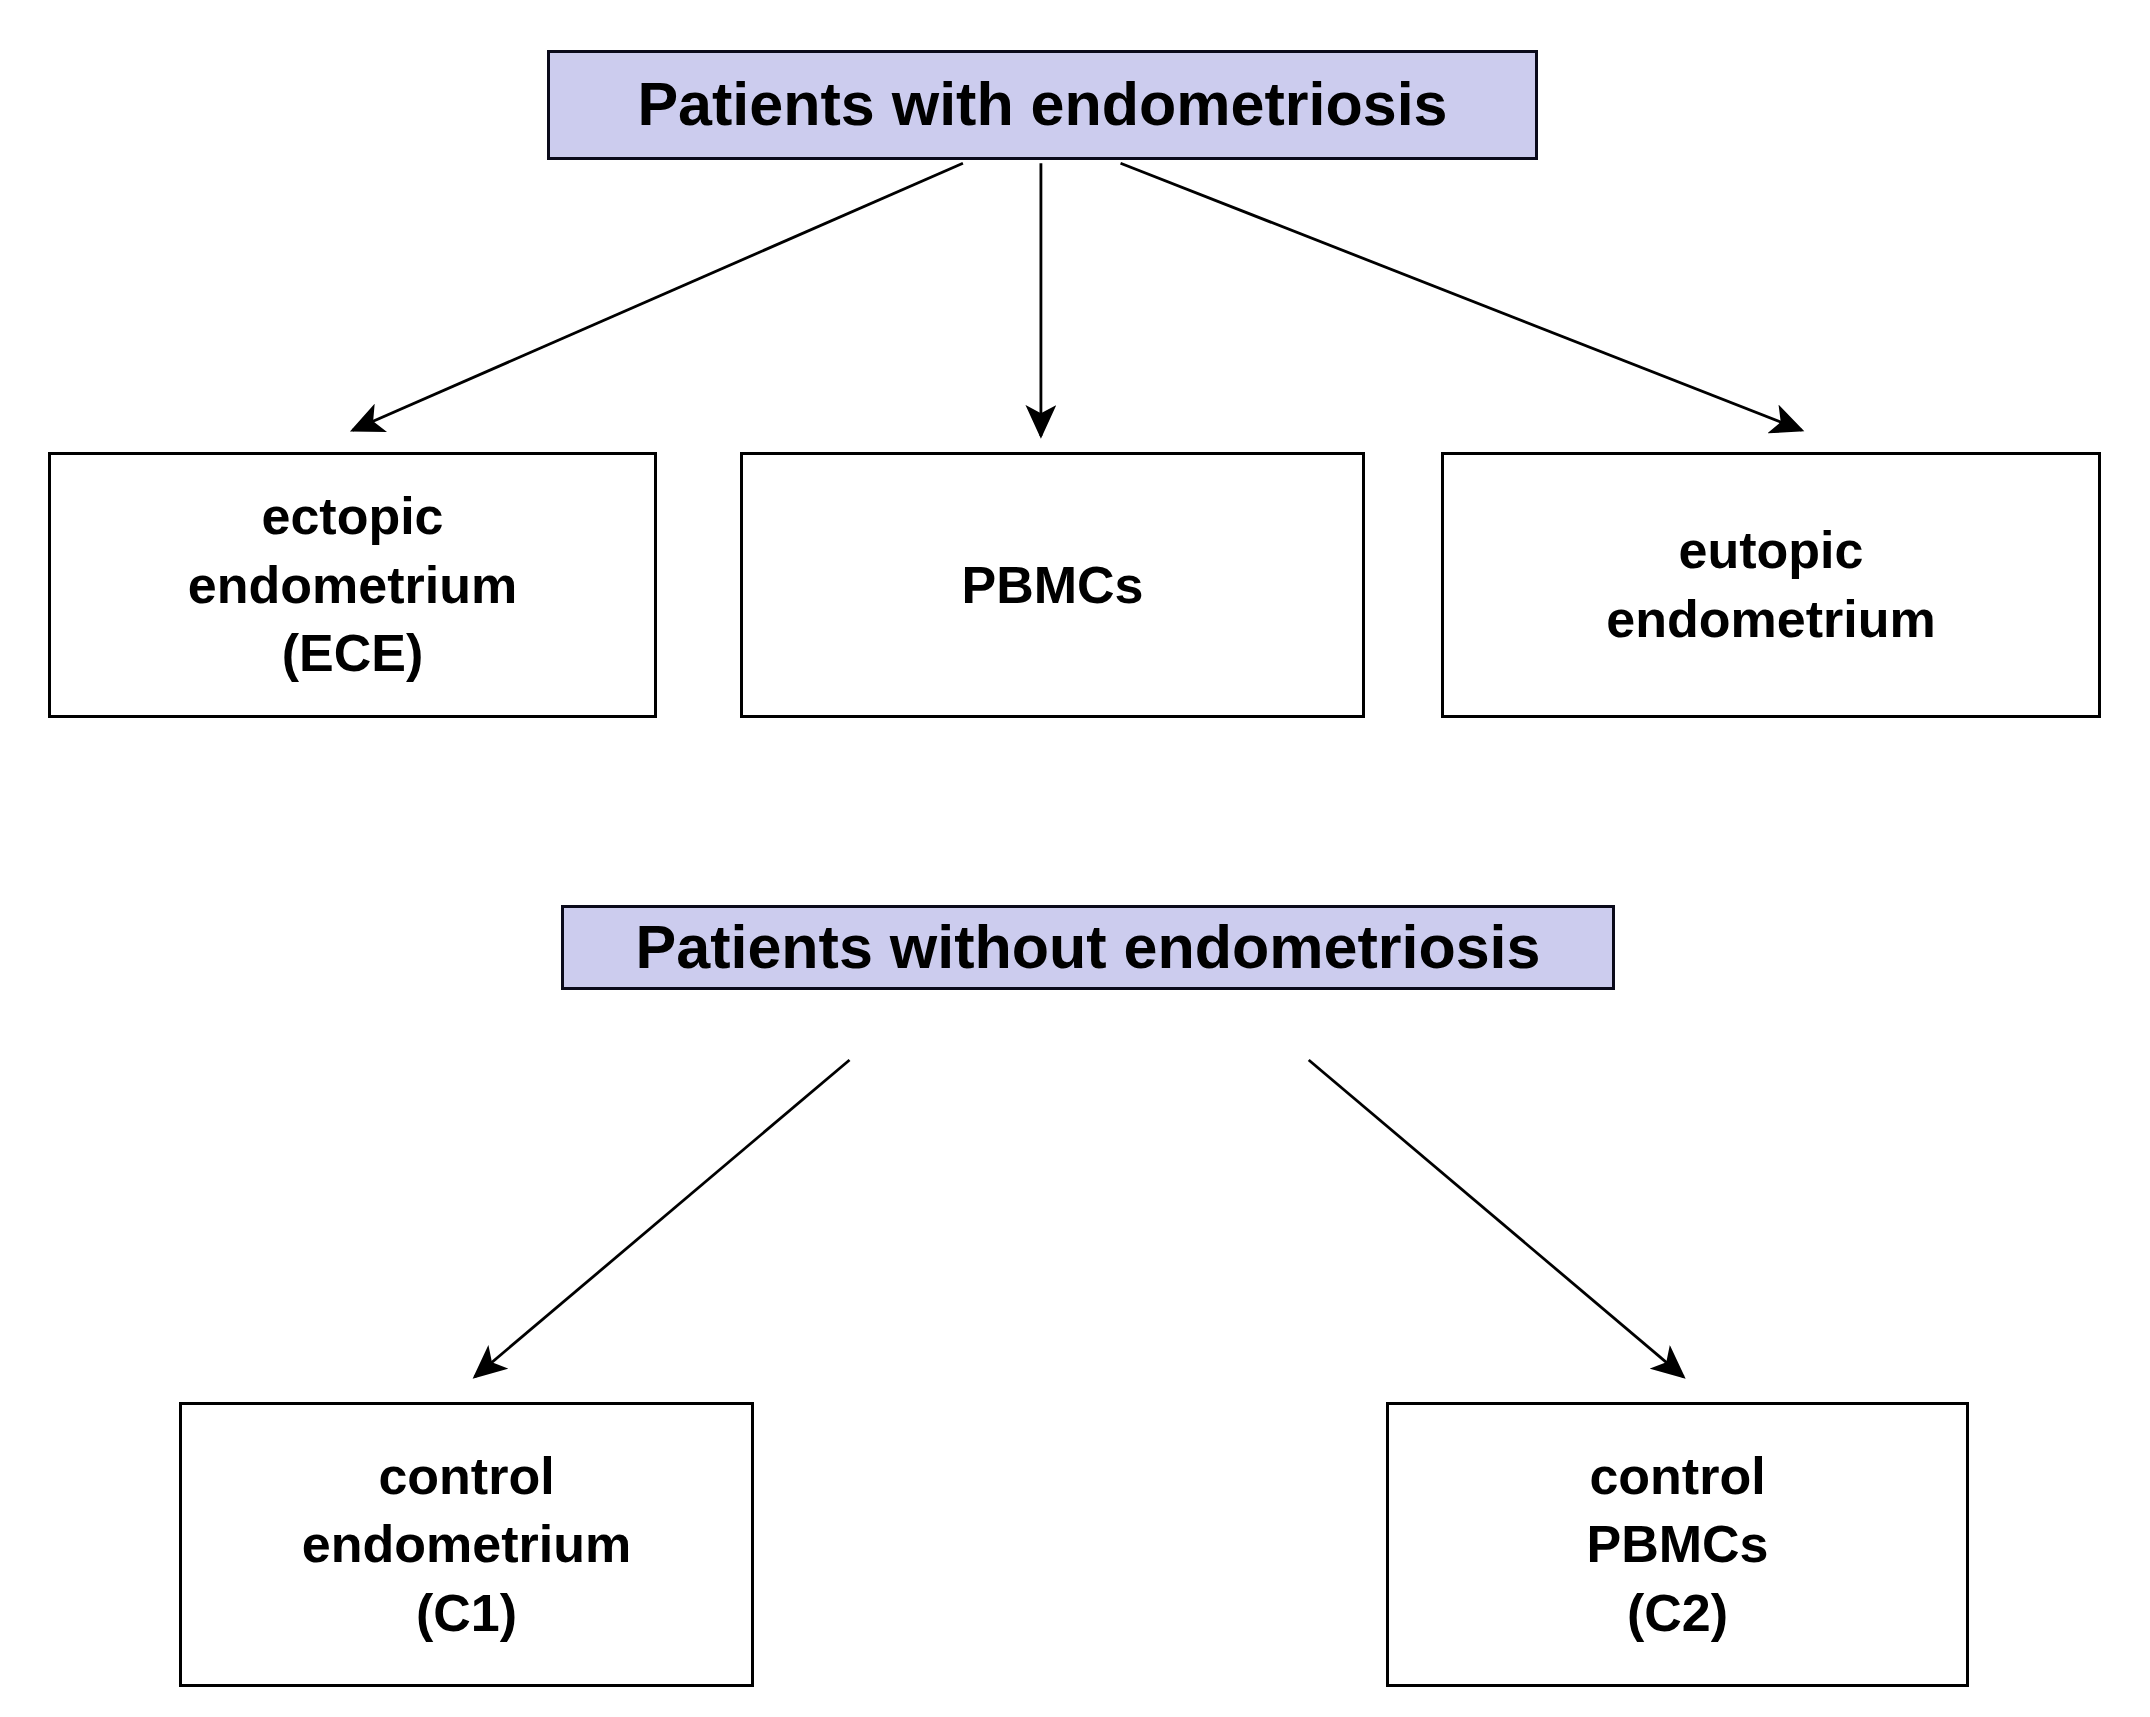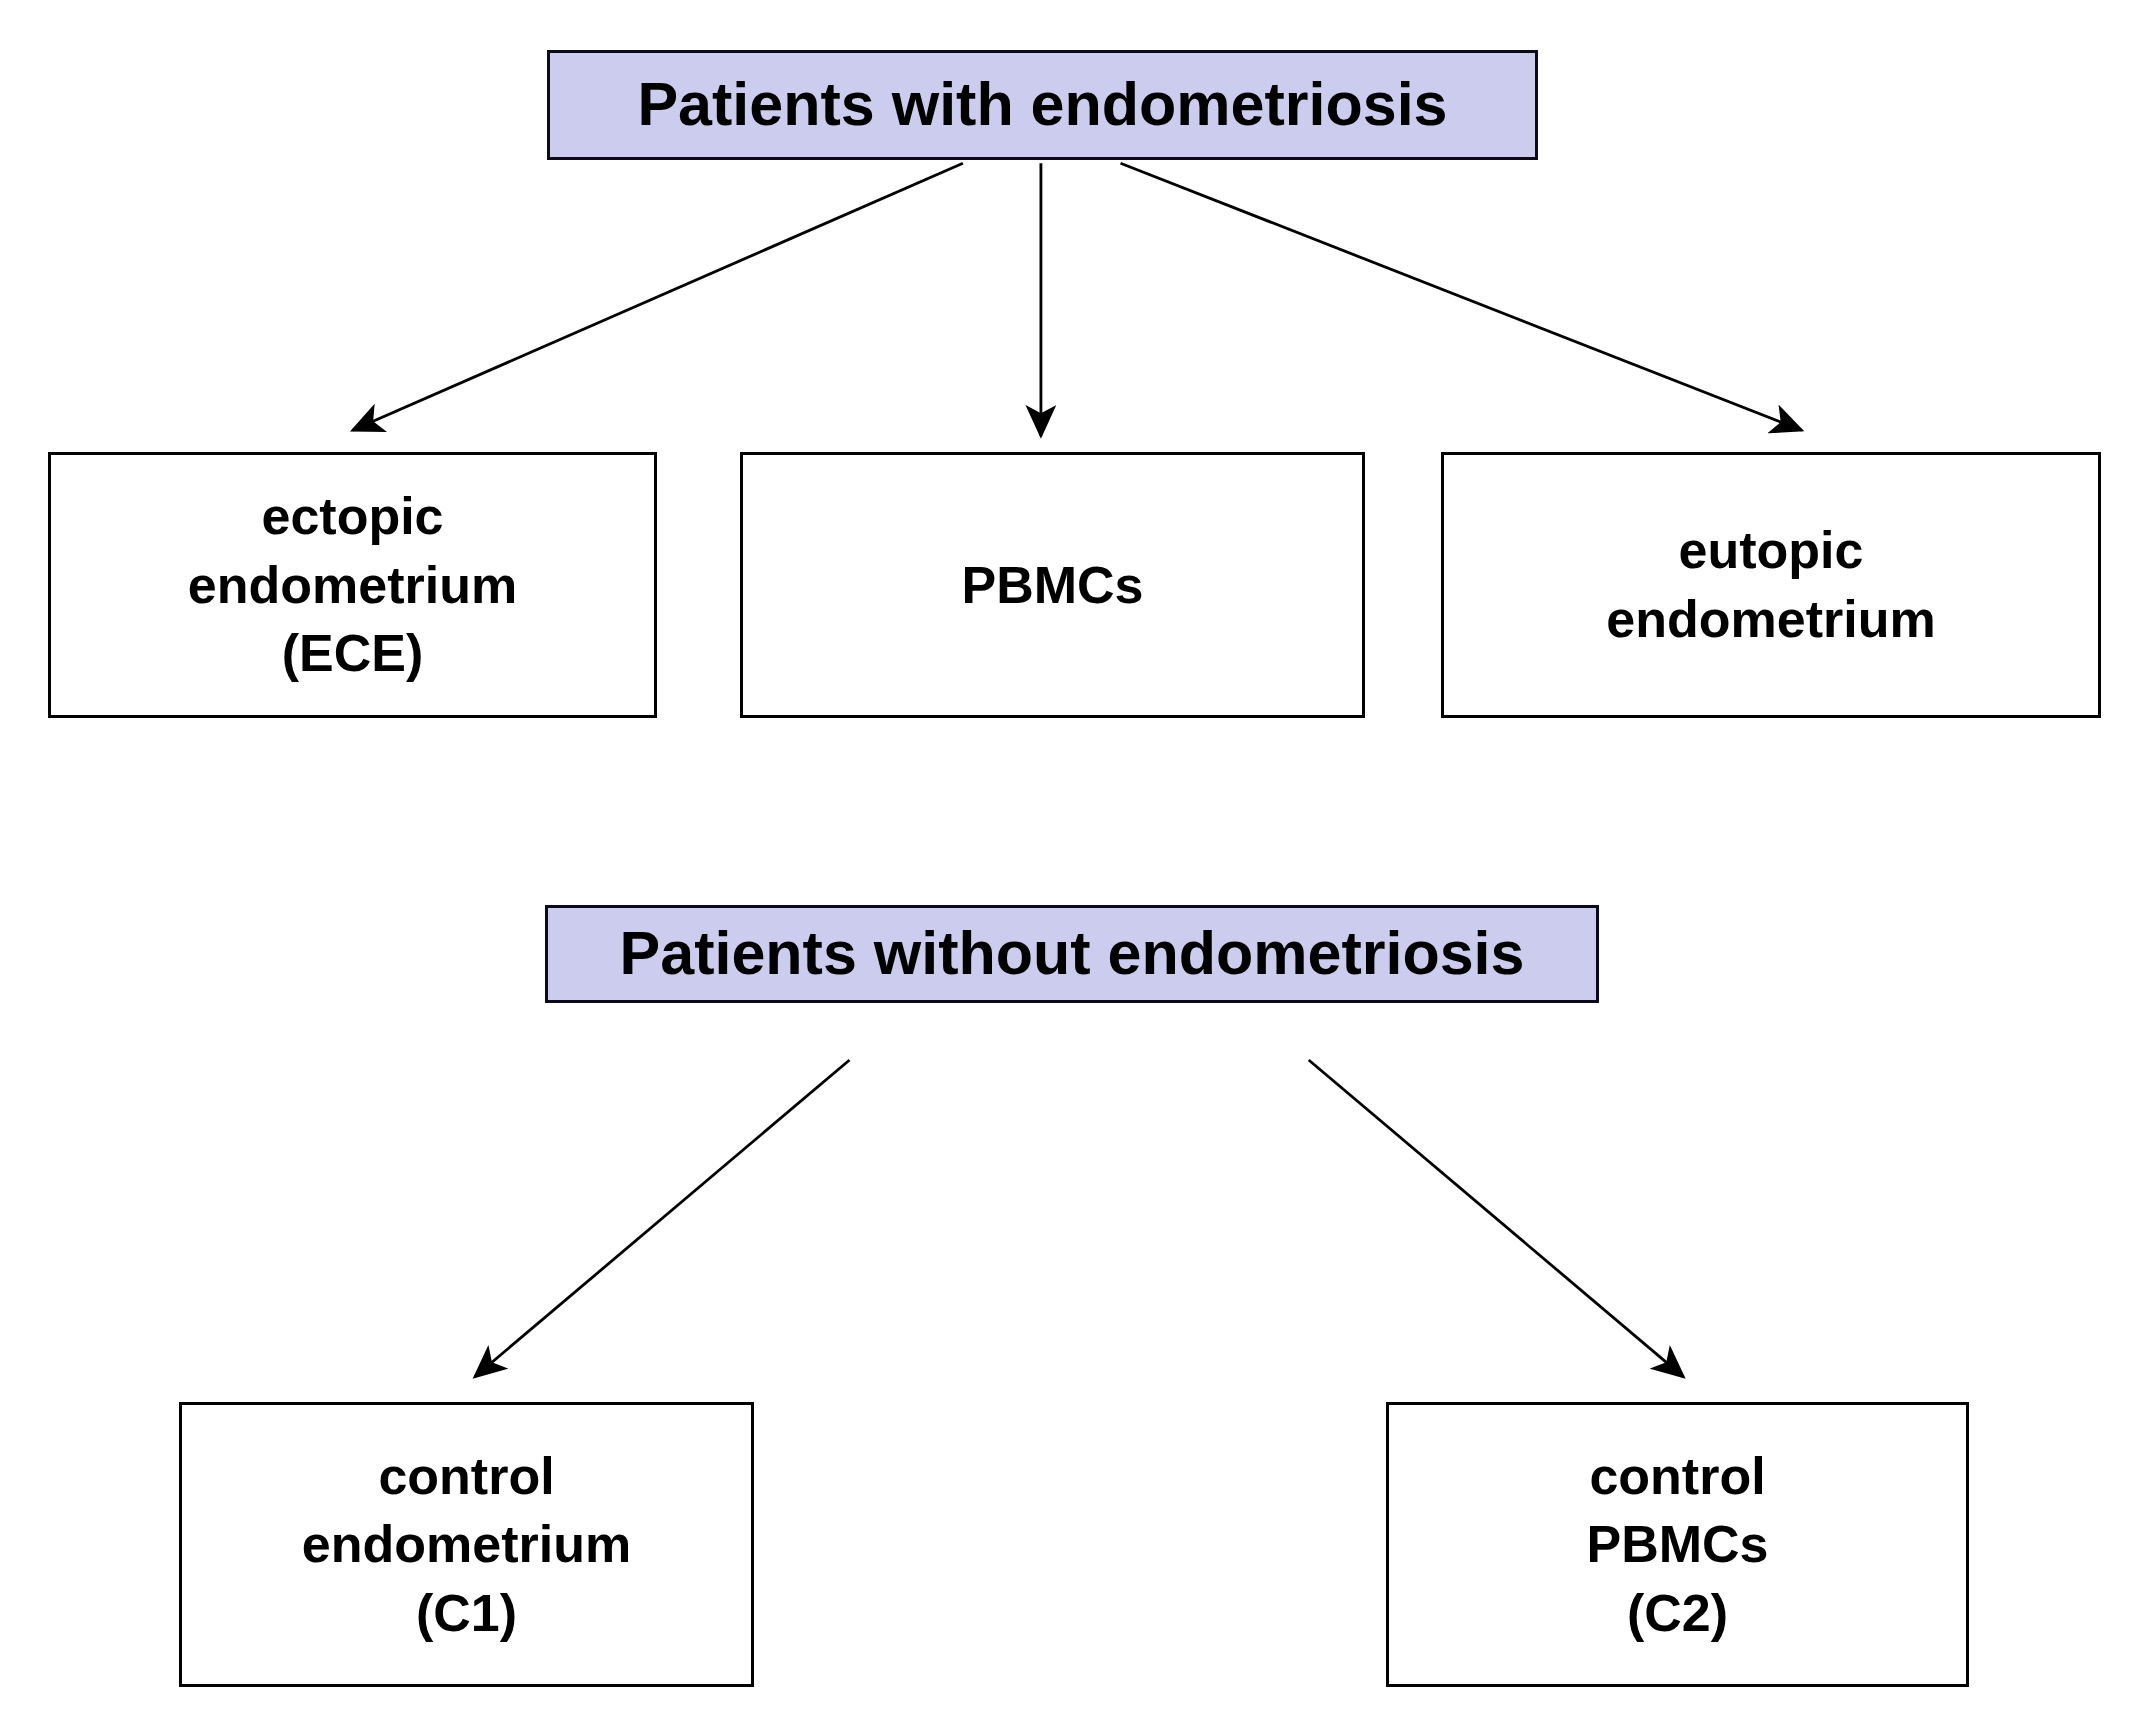--- a/index.html
+++ b/index.html
@@ -46,21 +46,21 @@
     font-size: 52px;
     line-height: 1.32;
   }
   .leaf span { display: block; }
 
   
   #box-with    { left: 547px;  top: 50px;   width: 991px; height: 110px; }
   #box-ece     { left: 48px;   top: 452px;  width: 609px;  height: 266px; }
   #box-pbmc    { left: 740px;  top: 452px;  width: 625px;  height: 266px; }
   #box-eue     { left: 1441px; top: 452px;  width: 660px;  height: 266px; text-align: center; }
-  #box-without { left: 545px;  top: 905px; width: 1054px; height: 98px; }
+  #box-without { left: 561px;  top: 905px; width: 1054px; height: 85px; }
   #box-c1      { left: 179px;  top: 1402px; width: 575px;  height: 285px; }
   #box-c2      { left: 1386px; top: 1402px; width: 583px;  height: 285px; }
 </style>
 </head>
 <body>
 
 <div class="canvas">
 
   <svg class="arrows" viewBox="0 0 2674 2135" xmlns="http://www.w3.org/2000/svg">
     <defs>

